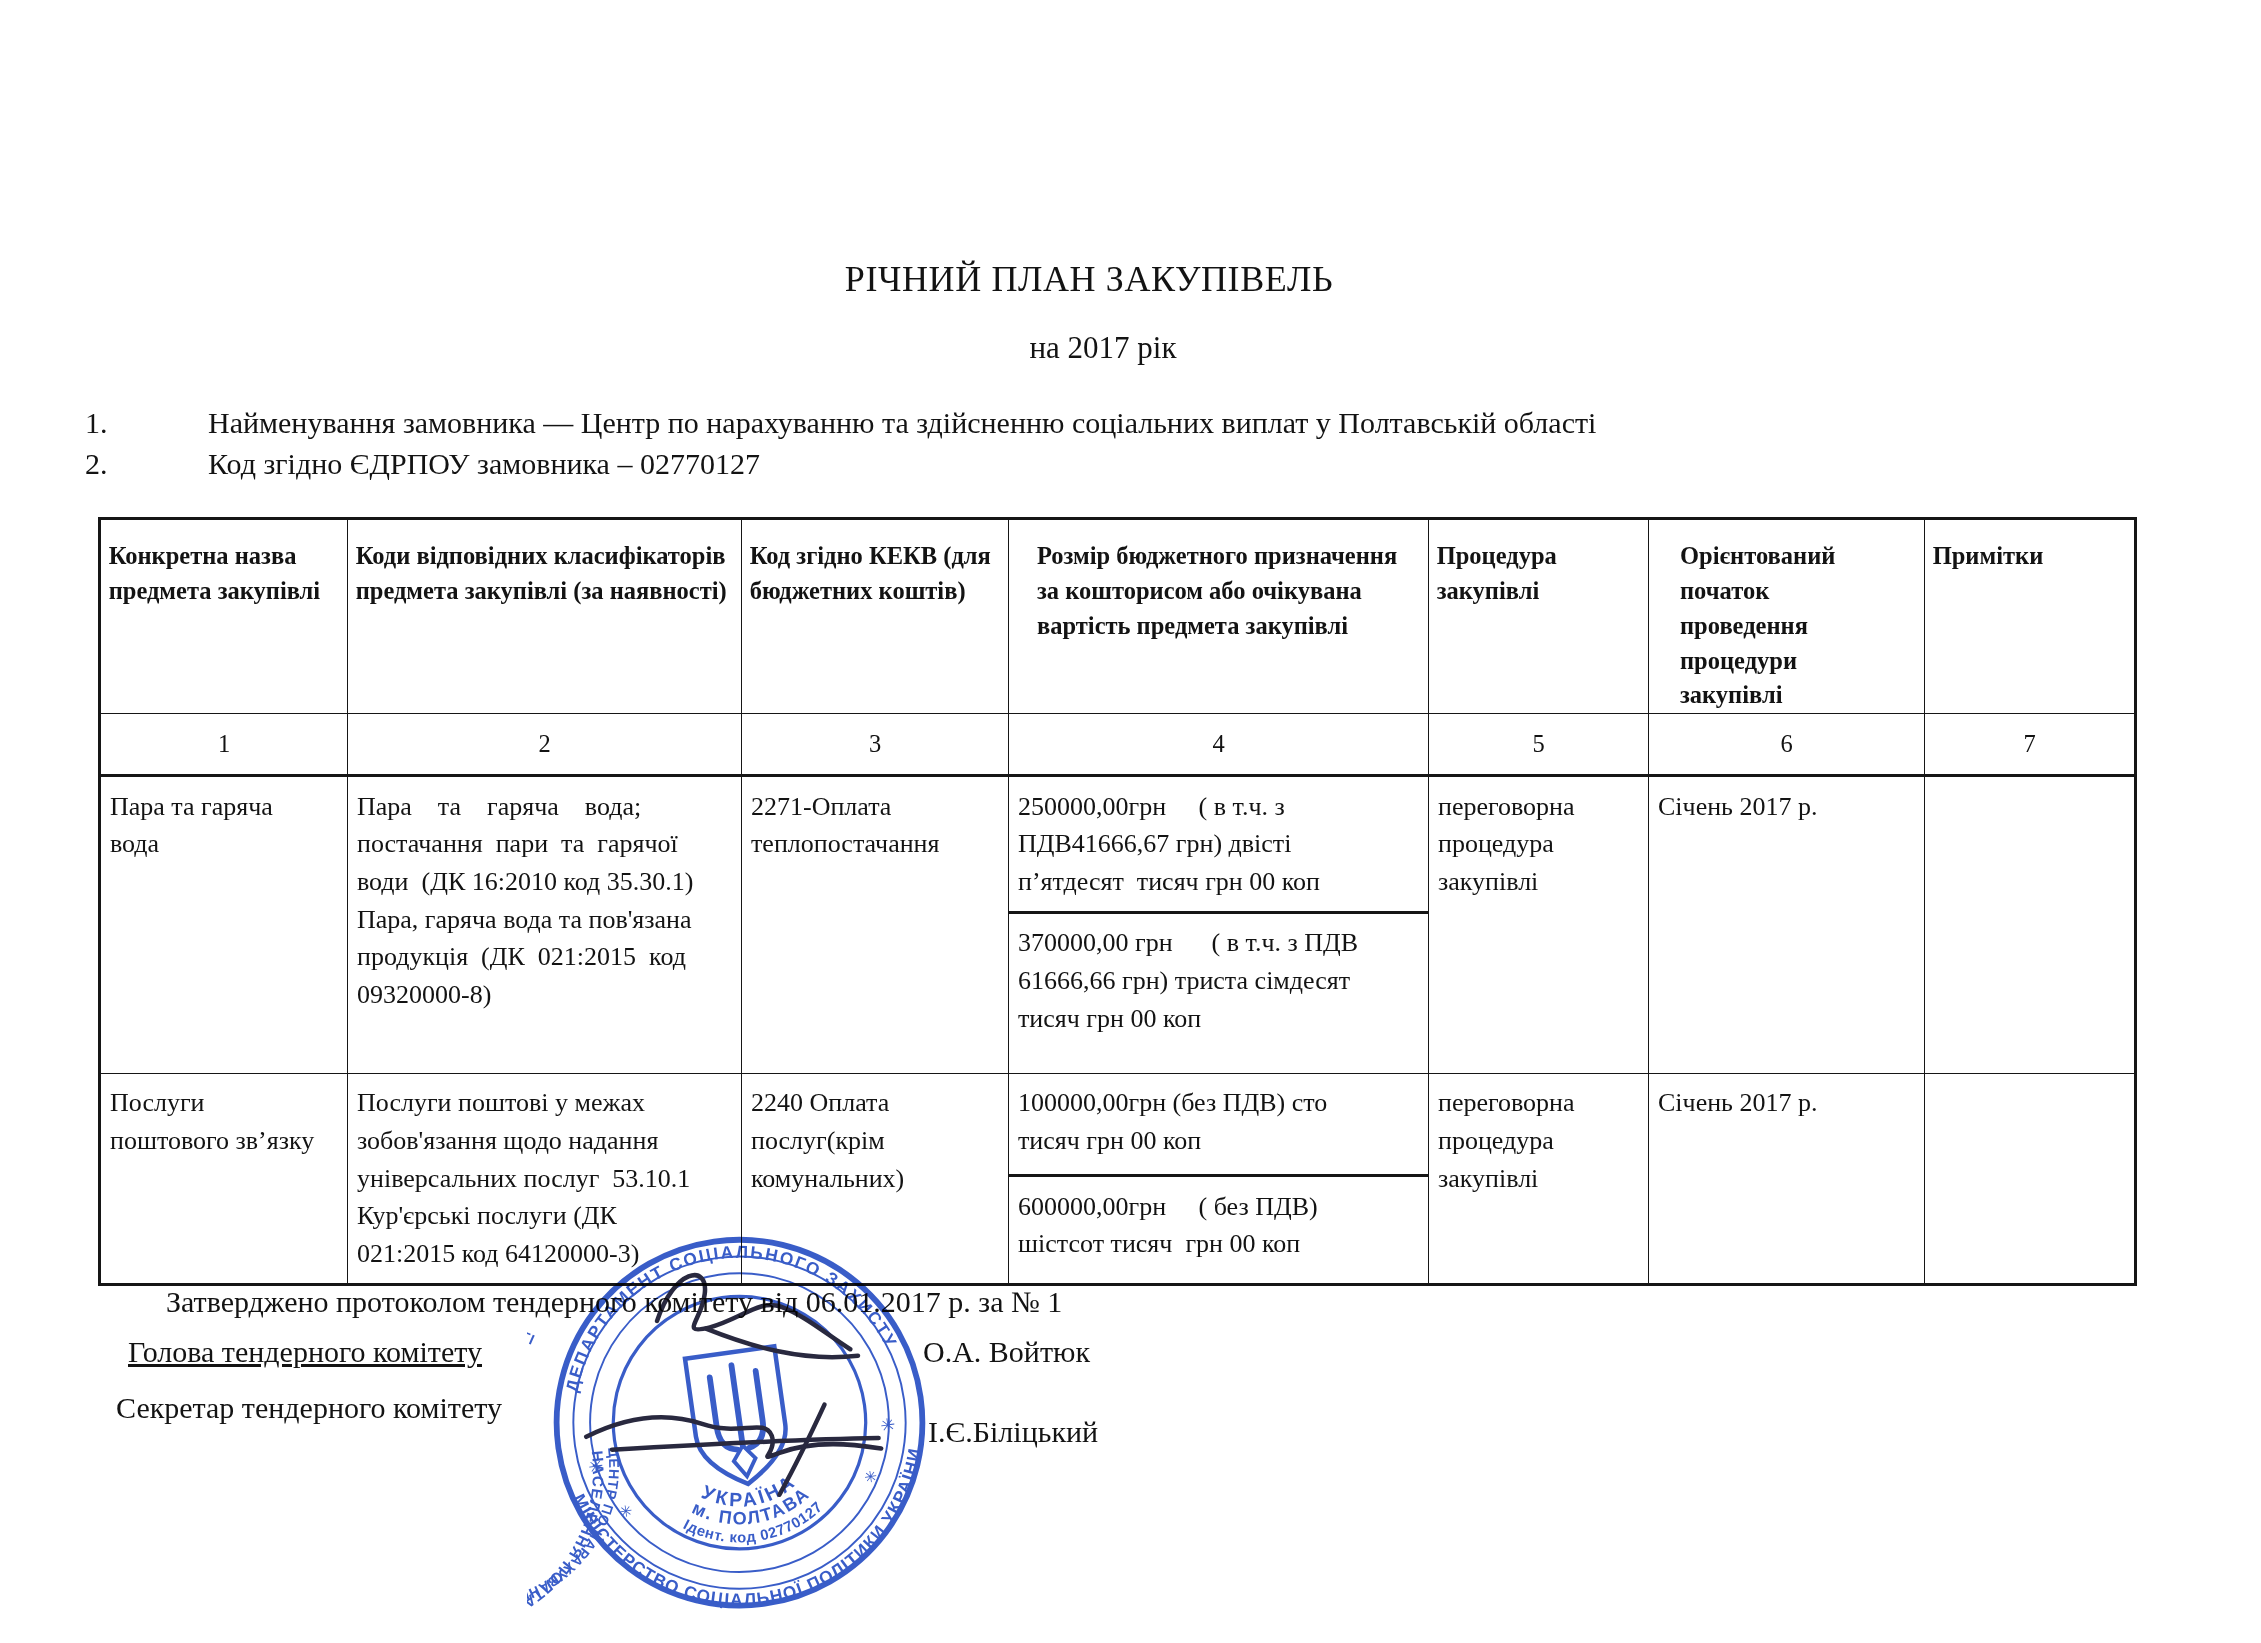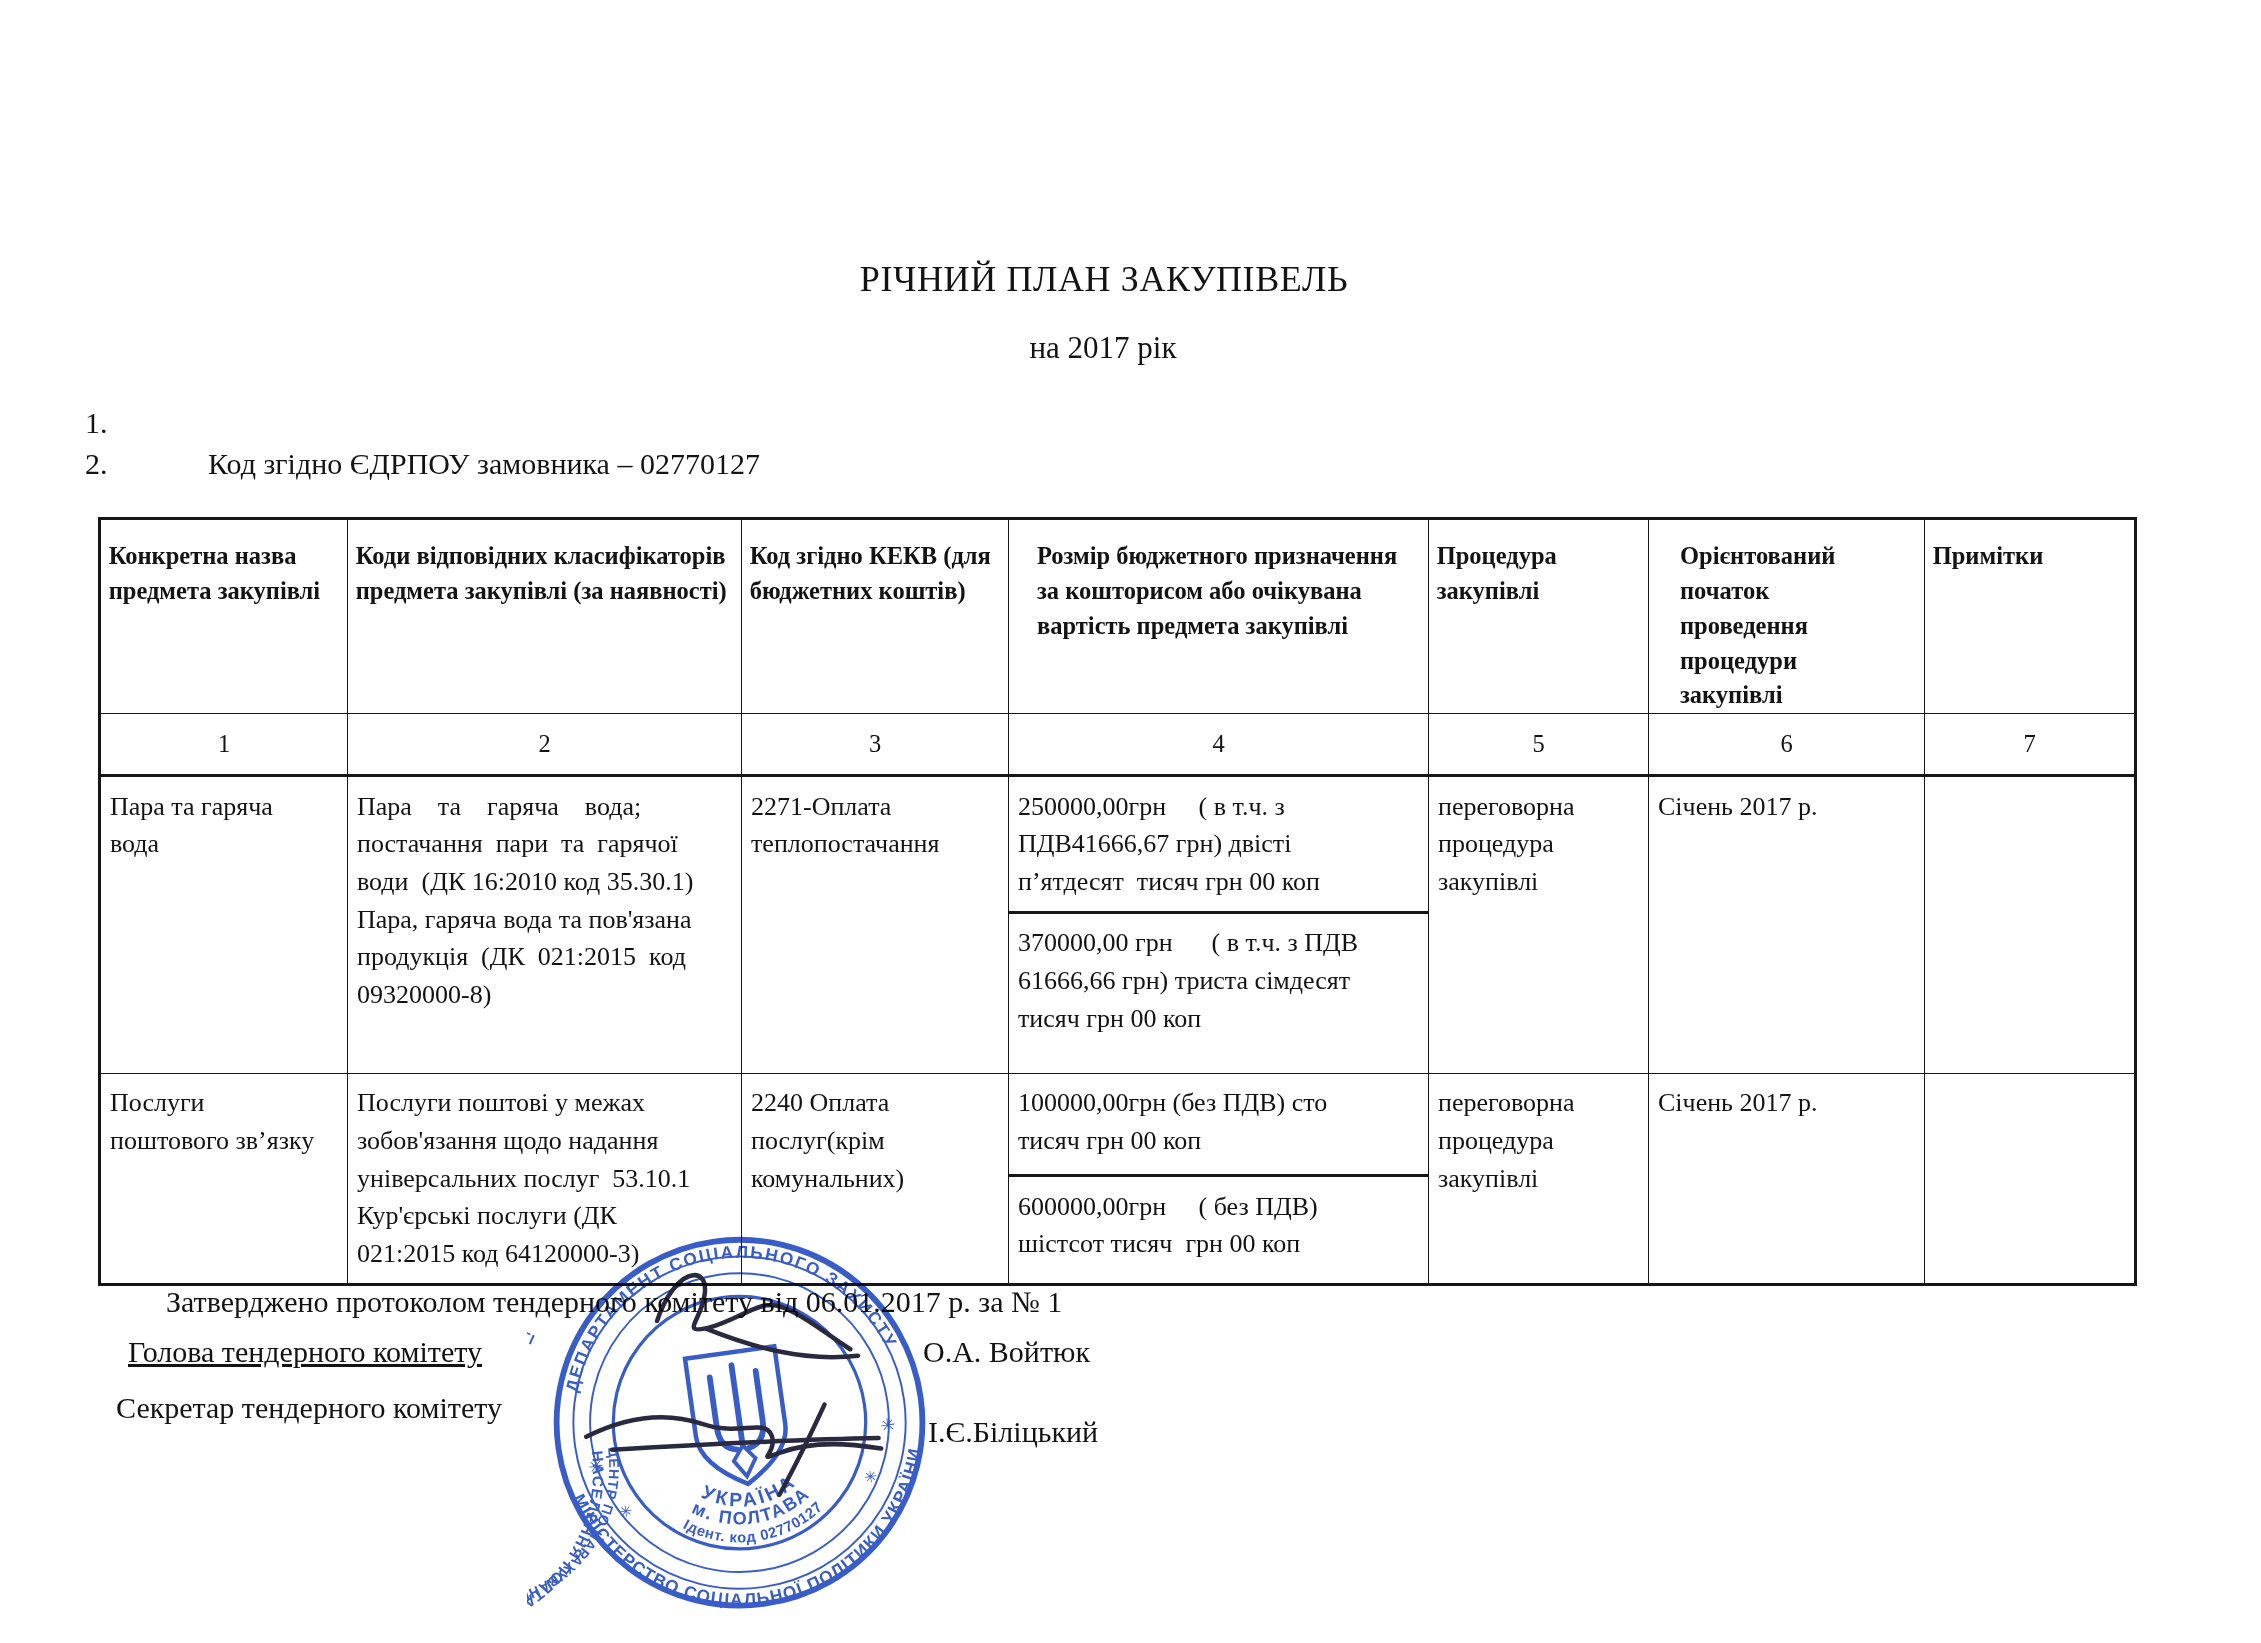--- a/index.html
+++ b/index.html
@@ -6,21 +6,21 @@
   html,body { background:#ffffff; }
   body {
     width:2261px; height:1643px;
     position:relative;
     font-family:"Liberation Serif","DejaVu Serif",serif;
     color:#131313;
     overflow:hidden;
   }
   .page-title {
     position:absolute; top:258px; left:0; width:2178px;
-    text-align:center; font-size:36px; letter-spacing:0.6px; white-space:nowrap;margin-left:15px;
+    text-align:center; font-size:36px; letter-spacing:0.6px; white-space:nowrap;
   }
   .page-subtitle {
     position:absolute; top:330px; left:0; width:2178px;
     text-align:center; font-size:31px;padding-left:28px;
   }
   .intro { position:absolute; top:406px; left:0; width:2191px; }
   .intro-row { position:relative; height:41px; }
   .intro-num  { position:absolute; left:85px; font-size:30px; }
   .intro-text { position:absolute; left:208px; font-size:30px; white-space:nowrap; }
 
@@ -77,20 +77,21 @@
 </style>
 </head>
 <body>
 
 <div class="page-title">РІЧНИЙ ПЛАН ЗАКУПІВЕЛЬ</div>
 <div class="page-subtitle">на 2017 рік</div>
 
 <div class="intro">
   <div class="intro-row">
     <span class="intro-num">1.</span>
+    <span class="intro-text">Найменування замовника — Центр по нарахуванню та здійсненню соціальних виплат у Полтавській області</span>
   </div>
   <div class="intro-row">
     <span class="intro-num">2.</span>
     <span class="intro-text">Код згідно ЄДРПОУ замовника – 02770127</span>
   </div>
 </div>
 
 <table class="doc-table">
   <colgroup>
     <col style="width:248px">

